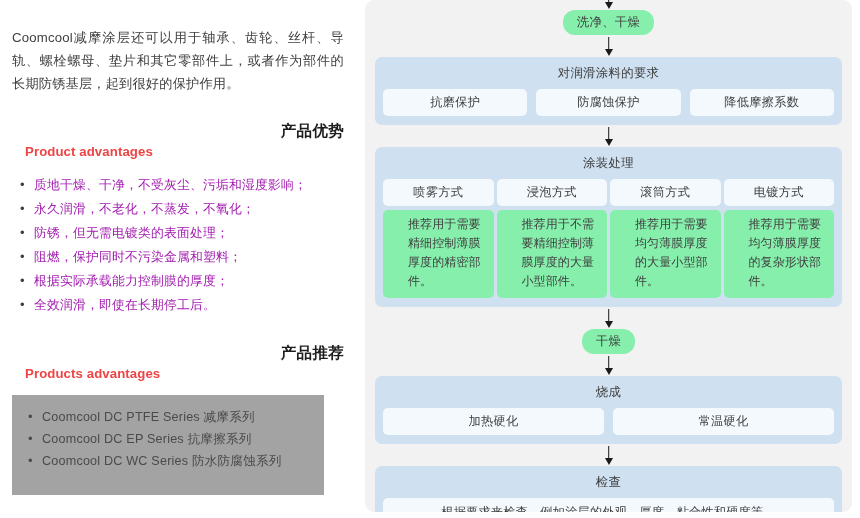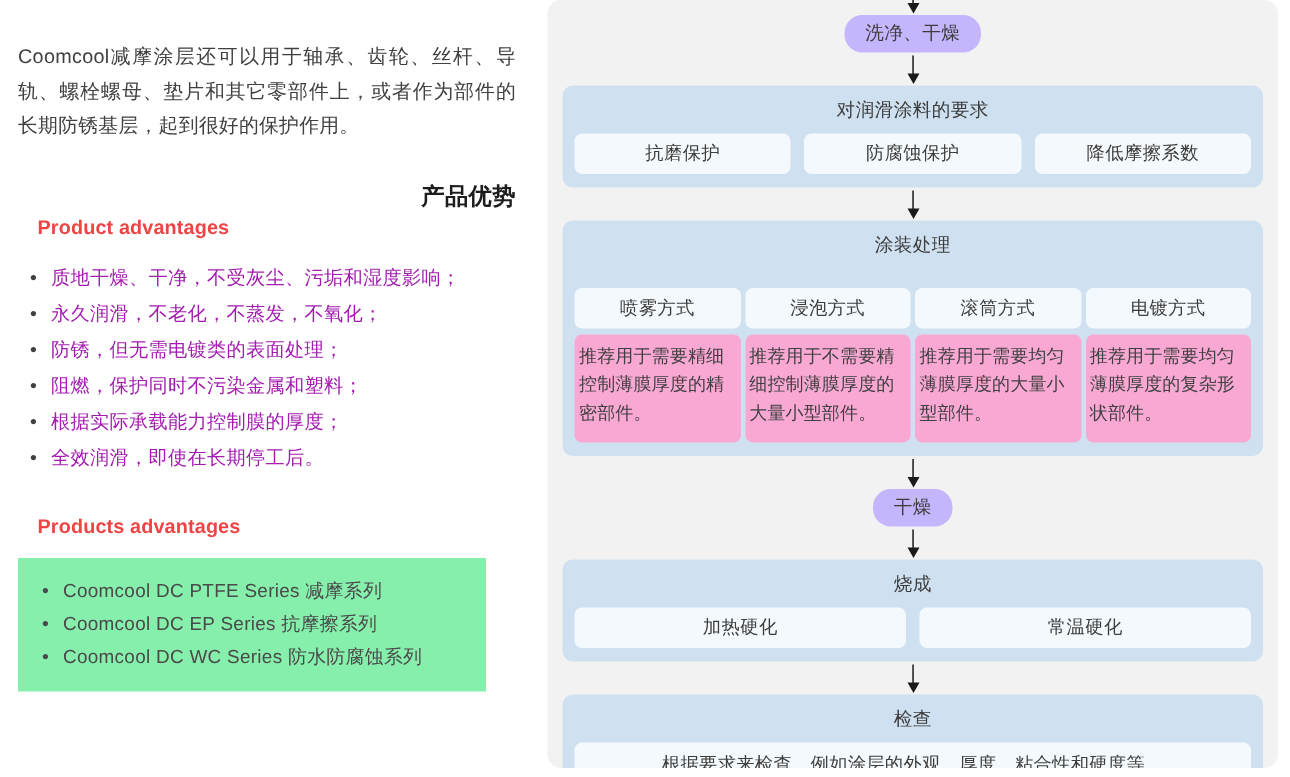--- a/index.html
+++ b/index.html
@@ -69,22 +69,22 @@
   }
   .adv-list li::before {
     content: "•";
     position: absolute;
     left: 8px;
     top: 0;
     color: #404040;
     font-size: 13px;
   }
   .prod-box {
-    background: #86efac;
-    padding: 11px 0 12px 0;
+    background: #a3a3a3;
+    padding: 11px 0 23px 0;
     width: 312px;
     box-sizing: border-box;
   }
   .prod-list {
     list-style: none;
     margin: 0;
     padding: 0;
   }
   .prod-list li {
     position: relative;
@@ -147,21 +147,21 @@
     height: 0;
     border-left: 4.5px solid transparent;
     border-right: 4.5px solid transparent;
     border-top: 7px solid #1a1a1a;
     transform: translateX(-50%);
   }
 
   .pill {
     display: block;
     margin: 0 auto;
-    background: #c4b5fd;
+    background: #86efac;
     border-radius: 12px;
     font-size: 12.4px;
     color: #3c3c3c;
     text-align: center;
     padding: 4px 14px;
     width: max-content;
     letter-spacing: 0.3px;
   }
 
   .group {
@@ -190,44 +190,43 @@
     color: #3c3c3c;
     text-align: center;
     padding: 5px 4px;
     letter-spacing: 0.3px;
   }
 
   
   .method-row {
     display: flex;
     gap: 3px;
-    margin-top: 13px;
   }
   .method-col {
     flex: 1;
     display: flex;
     flex-direction: column;
     gap: 4px;
   }
   .method-head {
     background: #f4f9fd;
     border-radius: 5px;
     font-size: 12.2px;
     color: #3c3c3c;
     text-align: center;
     padding: 5px 2px;
     letter-spacing: 0.3px;
   }
   .method-desc {
-    background: #f9a8d4;
+    background: #86efac;
     border-radius: 5px;
     font-size: 12px;
     line-height: 19px;
     color: #404040;
-    padding: 5px 7px 7px 3px;
+    padding: 5px 7px 7px 25px;
     min-height: 72px;
     box-sizing: border-box;
     letter-spacing: 0.1px;
   }
 
   .desc-wide {
     background: #f4f9fd;
     border-radius: 5px;
     font-size: 12.2px;
     color: #3c3c3c;
@@ -250,20 +249,21 @@
 
     <ul class="adv-list">
       <li>质地干燥、干净，不受灰尘、污垢和湿度影响；</li>
       <li>永久润滑，不老化，不蒸发，不氧化；</li>
       <li>防锈，但无需电镀类的表面处理；</li>
       <li>阻燃，保护同时不污染金属和塑料；</li>
       <li>根据实际承载能力控制膜的厚度；</li>
       <li>全效润滑，即使在长期停工后。</li>
     </ul>
 
+    <h2 class="sec-title-cn">产品推荐</h2>
     <h3 class="sec-title-en">Products advantages</h3>
 
     <div class="prod-box">
       <ul class="prod-list">
         <li>Coomcool DC PTFE Series 减摩系列</li>
         <li>Coomcool DC EP Series 抗摩擦系列</li>
         <li>Coomcool DC WC Series 防水防腐蚀系列</li>
       </ul>
     </div>
   </div>

